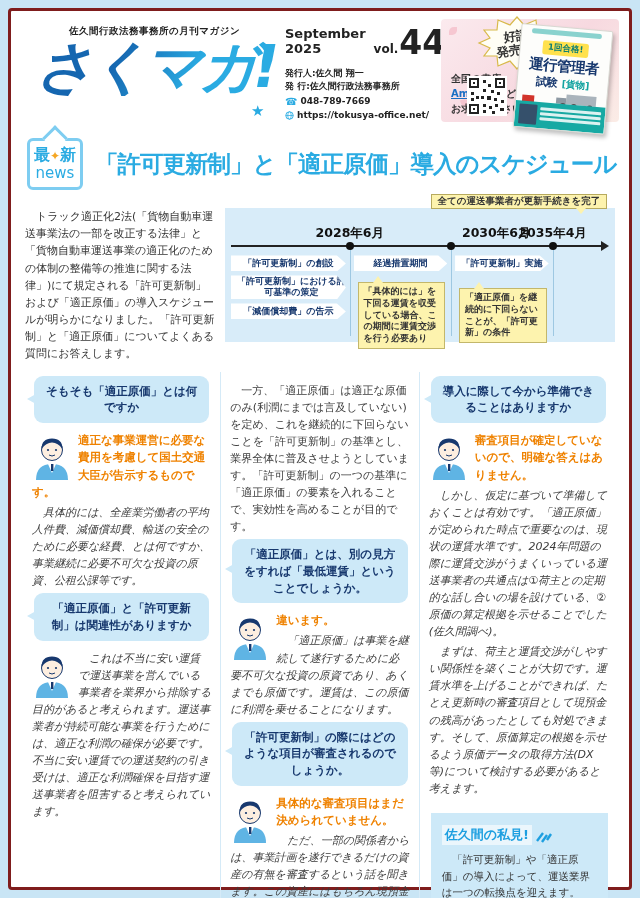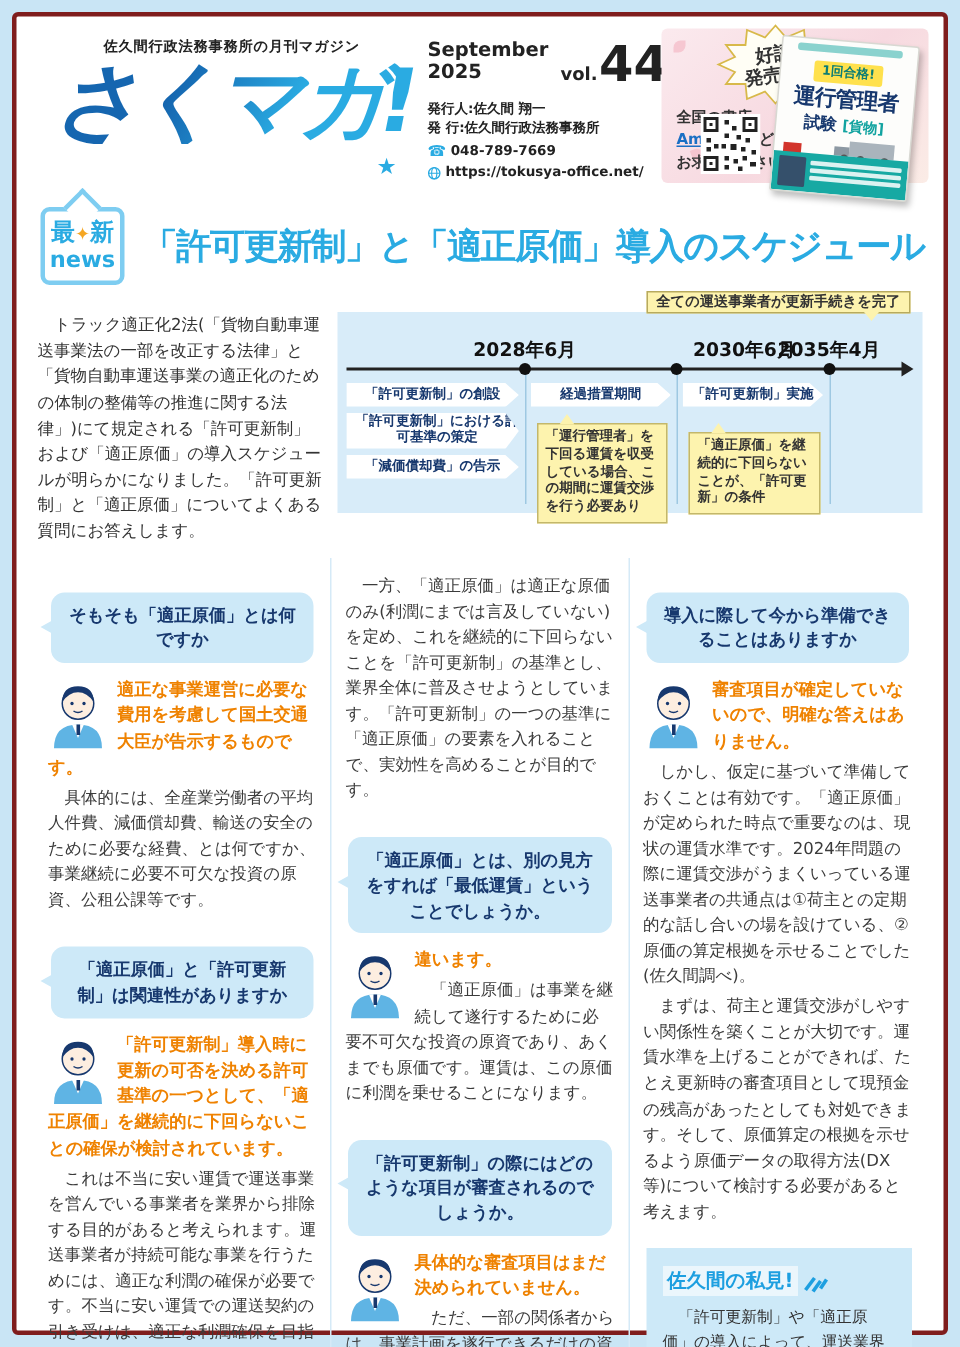--- a/index.html
+++ b/index.html
@@ -64,21 +64,21 @@
   .blue-bar { height:9px; background:#2aabe2; }
   
   .headline-row { display:flex; align-items:center; gap:12px; padding:12px 14px 2px; }
   .news-badge { position:relative; width:56px; height:52px; border:3px solid #7ecdf1; border-radius:6px;
     background:#fff; text-align:center; flex:none; margin-left:2px; }
   .news-badge::before { content:''; position:absolute; top:-12px; left:50%; width:15px; height:15px;
     border-top:3px solid #7ecdf1; border-right:3px solid #7ecdf1;
     transform:translateX(-50%) rotate(-45deg); background:#fff; }
   .news-badge .b1 { font-size:16px; font-weight:bold; color:#2aabe2; line-height:1.4; margin-top:3px; }
   .news-badge .sparkle { color:#f5a623; font-size:12px; }
-  .news-badge .b2 { font-size:15px; font-weight:bold; color:#2aabe2; line-height:.9; }
+  .news-badge .b2 { font-size:15px; font-weight:normal; color:#2aabe2; line-height:.9; }
   .headline { font-size:23.5px; font-weight:bold; color:#2aabe2; letter-spacing:-1px; white-space:nowrap; }
   
   .intro-row { display:flex; gap:10px; padding:16px 14px 6px; }
   .intro-text { width:190px; flex:none; font-size:11px; line-height:1.55; color:#333; }
   .timeline { flex:1; position:relative; background:#d8ecf9; height:134px; }
   .tl-callout-top { position:absolute; top:-14px; right:2%; background:#fdf3ae; border:1px solid #b7aa5e;
     padding:0 6px; font-size:9.5px; font-weight:bold; color:#333; z-index:3; }
   .tl-callout-top::after { content:''; position:absolute; bottom:-6px; right:20px;
     border-left:5px solid transparent; border-right:5px solid transparent; border-top:6px solid #fdf3ae; }
   .tl-axis { position:absolute; left:1.5%; right:3%; top:37px; height:2px; background:#222; }
@@ -94,27 +94,27 @@
   .tl-ycall { position:absolute; background:#fdf3ae; border:1px solid #c3b76b; padding:3px 5px;
     font-size:9px; font-weight:bold; color:#333; line-height:1.3; z-index:2; }
   .tl-ycall::before { content:''; position:absolute; top:-7px; left:14px;
     border-left:5px solid transparent; border-right:5px solid transparent; border-bottom:7px solid #fdf3ae; }
   
   .columns { flex:1; display:flex; padding:4px 12px 10px; }
   .col { flex:1; padding:0 9px; }
   .col + .col { border-left:1px solid #d5eaf7; }
   .qbubble { position:relative; background:#cde9f8; border-radius:9px; padding:7px 8px;
     text-align:center; color:#17386e; font-weight:bold; font-size:11.5px; line-height:1.45;
-    margin:23px 2px 9px; }
+    margin:4px 2px 9px; }
   .qbubble::before { content:''; position:absolute; left:-7px; top:38%;
     border-top:5px solid transparent; border-bottom:5px solid transparent; border-right:9px solid #cde9f8; }
   .answer { overflow:visible; }
   .avatar { float:left; width:40px; height:46px; margin:2px 6px 2px 0; }
   .lead { font-size:11.5px; font-weight:bold; color:#ef8200; line-height:1.5; }
-  .btext { font-size:11px; line-height:1.55; color:#3b3b3b; margin-top:3px; }
+  .btext { font-size:11px; line-height:1.55; color:#3b3b3b; margin-top:3px;font-style:italic; }
   .plain-p { font-size:11px; line-height:1.55; color:#3b3b3b; margin-top:10px; }
   
   .opinion { margin:16px 0 0 2px; background:#cde9f8; padding:12px 11px 14px; }
   .op-label-row { display:flex; align-items:center; gap:2px; margin-bottom:6px; }
   .op-label { display:inline-block; font-size:13px; font-weight:bold; color:#1d9fe0;
     background:rgba(255,255,255,.6); padding:1px 3px; }
   .op-body { font-size:10.5px; line-height:1.6; color:#333; }
 </style>
 </head>
 <body>
@@ -255,21 +255,21 @@
       <div class="tl-guide" style="left:32%;"></div>
       <div class="tl-guide" style="left:58%;"></div>
       <div class="tl-guide" style="left:84%;"></div>
 
       <div class="tl-band h1" style="left:1.5%;width:29.5%;top:47px;">「許可更新制」の創設</div>
       <div class="tl-band h1" style="left:33%;width:24%;top:47px;">経過措置期間</div>
       <div class="tl-band h1" style="left:59%;width:24%;top:47px;">「許可更新制」実施</div>
       <div class="tl-band h2" style="left:1.5%;width:29.5%;top:67px;">「許可更新制」における許可基準の策定</div>
       <div class="tl-band h1" style="left:1.5%;width:29.5%;top:95px;">「減価償却費」の告示</div>
 
-      <div class="tl-ycall" style="left:34%;width:22.5%;top:74px;">「運行管理者」を下回る運賃を収受している場合、この期間に運賃交渉を行う必要あり</div>
+      <div class="tl-ycall" style="left:34%;width:22.5%;top:74px;">「具体的には」を下回る運賃を収受している場合、この期間に運賃交渉を行う必要あり</div>
       <div class="tl-ycall" style="left:60%;width:22.5%;top:80px;">「適正原価」を継続的に下回らないことが、「許可更新」の条件</div>
     </div>
   </div>
 
   <div class="columns">
 
     <div class="col">
       <div class="qbubble">そもそも「適正原価」とは何ですか</div>
       <div class="answer">
         <svg class="avatar" viewBox="0 0 40 46">
@@ -291,21 +291,20 @@
         <svg class="avatar" viewBox="0 0 40 46">
           <path d="M4,46 Q4,30 20,30 Q36,30 36,46 Z" fill="#5fb4e4"></path>
           <polygon points="16,30 24,30 20,39" fill="#fff"></polygon>
           <rect x="19" y="30" width="2.4" height="7" fill="#17386e"></rect>
           <circle cx="20" cy="16" r="10.5" fill="#fdeee0" stroke="#17386e" stroke-width="1"></circle>
           <path d="M9.5,15 Q9.5,4.5 20,4.5 Q30.5,4.5 30.5,15 Q26,8.5 20,8.5 Q14,8.5 9.5,15 Z" fill="#17386e"></path>
           <circle cx="16" cy="16" r="1.1" fill="#17386e"></circle>
             <circle cx="24" cy="16" r="1.1" fill="#17386e"></circle>
           <path d="M17,21 Q20,23 23,21" stroke="#17386e" stroke-width="1" fill="none"></path>
         </svg>
-        <p class="lead">「許可更新制」導入時に更新の可否を決める許可基準の一つとして、「適正原価」を継続的に下回らないことの確保が検討されています。</p>
         <p class="btext">　これは不当に安い運賃で運送事業を営んでいる事業者を業界から排除する目的があると考えられます。運送事業者が持続可能な事業を行うためには、適正な利潤の確保が必要です。不当に安い運賃での運送契約の引き受けは、適正な利潤確保を目指す運送事業者を阻害すると考えられています。</p>
       </div>
 
     </div>
 
     <div class="col">
       <p class="plain-p">　一方、「適正原価」は適正な原価のみ(利潤にまでは言及していない)を定め、これを継続的に下回らないことを「許可更新制」の基準とし、業界全体に普及させようとしています。「許可更新制」の一つの基準に「適正原価」の要素を入れることで、実効性を高めることが目的です。</p>
 
       <div class="qbubble">「適正原価」とは、別の見方をすれば「最低運賃」ということでしょうか。</div>
       <div class="answer">

